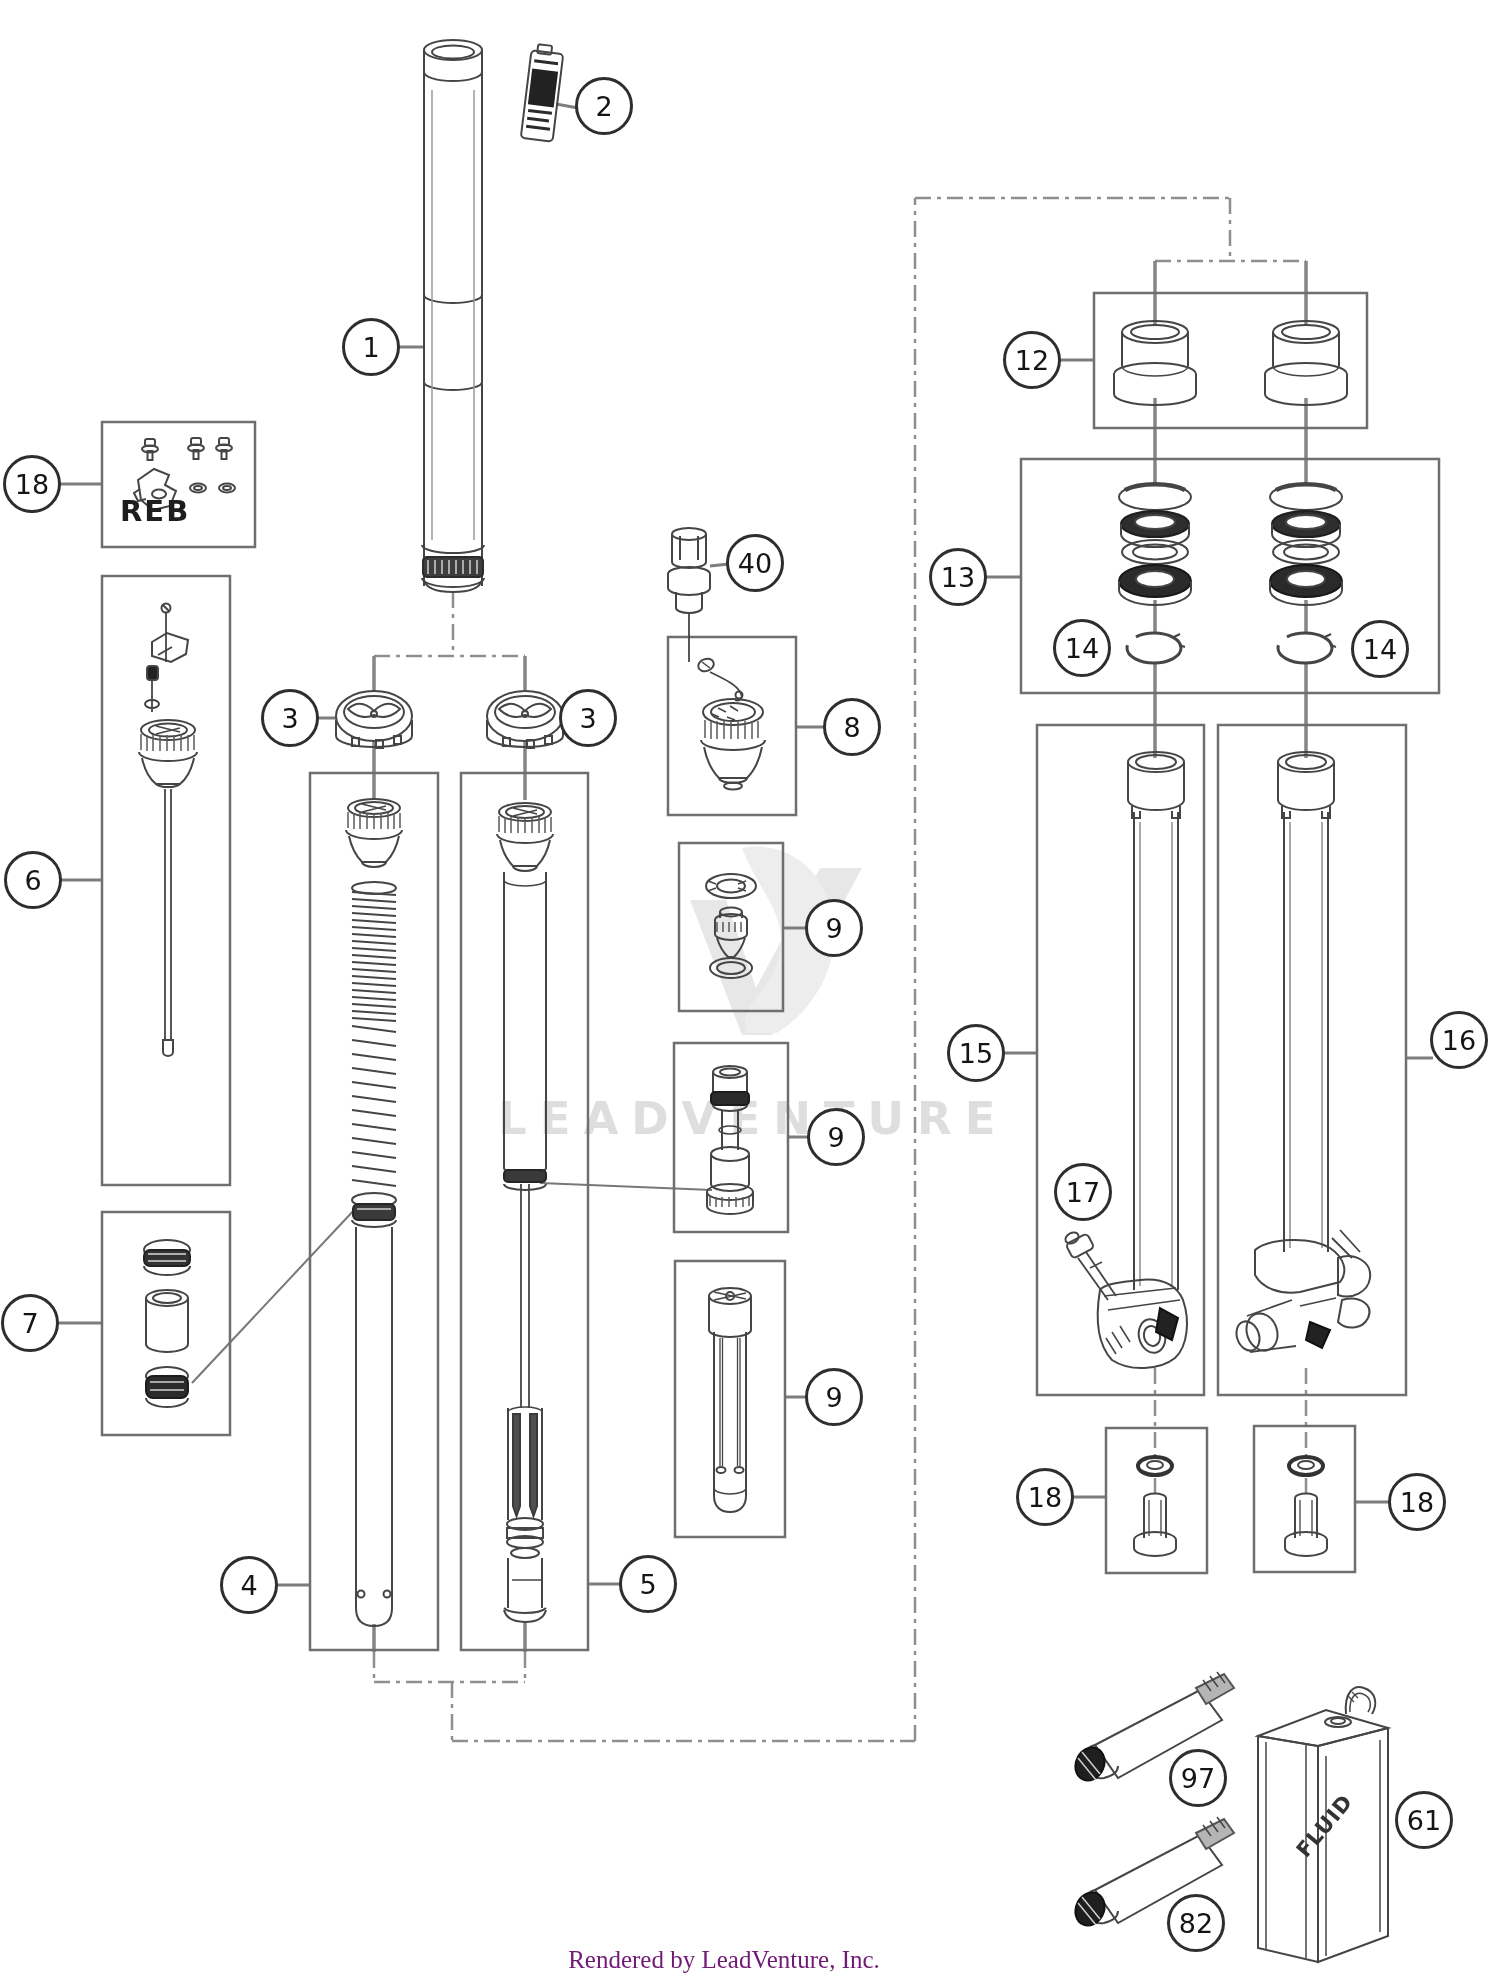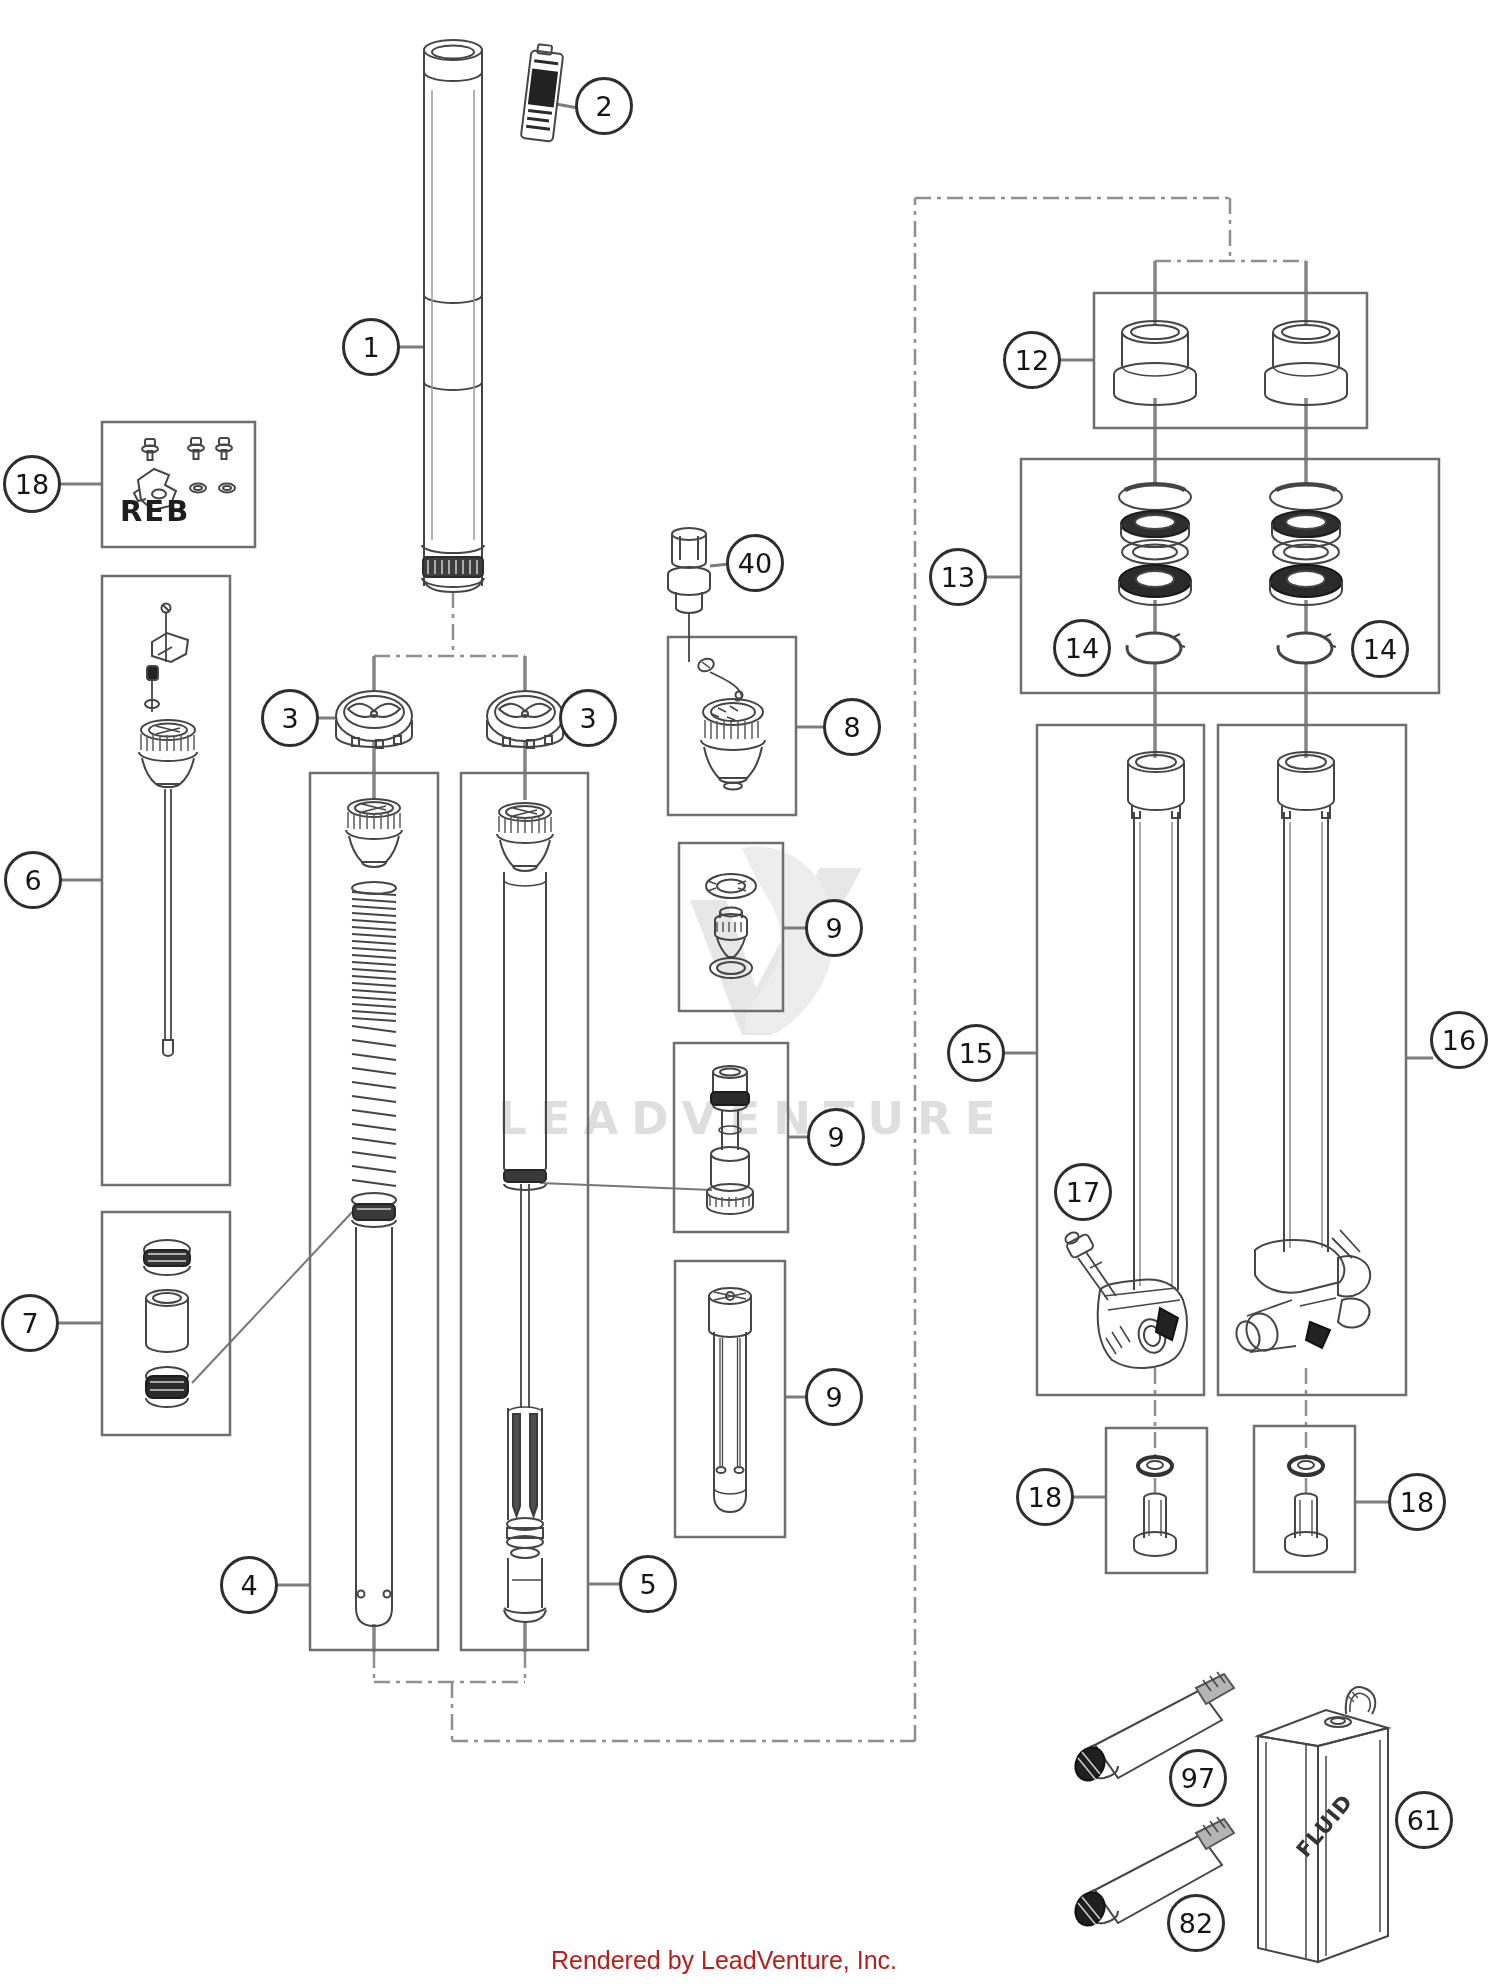--- a/index.html
+++ b/index.html
@@ -12,22 +12,22 @@
   .wm-flame{position:absolute;left:0;top:0;z-index:1;}
   .callout{position:absolute;z-index:3;width:52px;height:52px;border:3px solid #2e2e2e;
            border-radius:50%;background:#fff;display:flex;align-items:center;justify-content:center;
            font-size:27px;color:#151515;transform:translate(-50%,-50%);
            font-family:"DejaVu Sans", sans-serif;}
   .reb{position:absolute;left:120px;top:476px;z-index:3;font-size:29px;font-weight:600;
        letter-spacing:2px;color:#1d1d1d;margin-top:18px;}
   .fluid{position:absolute;left:1310px;top:1838px;z-index:3;font-size:21px;font-weight:600;
          letter-spacing:1px;color:#333;transform:rotate(-50deg);transform-origin:left bottom;}
   .footer{position:absolute;left:724px;top:1946px;transform:translateX(-50%);z-index:3;
-          font-size:25px;color:#b91c1c;white-space:nowrap;
-          font-family:Liberation Sans, sans-serif;}
+          font-size:25px;color:#701a75;white-space:nowrap;
+          font-family:Liberation Serif, serif;}
 </style>
 </head>
 <body>
 
 <div id="stage">
 
   <svg class="wm-flame" width="1500" height="1986" viewBox="0 0 1500 1986">
     <path d="M690,900 L742,1035 L772,1035 L862,868 L820,868 L756,988 L726,900 Z" fill="#e7e7e7"></path>
     <path d="M742,848 C762,898 792,918 777,963 C767,993 737,1008 747,1033 L777,1033 C832,998 852,928 817,878 C797,850 765,843 742,848 Z" fill="#ededed"></path>
   </svg>

